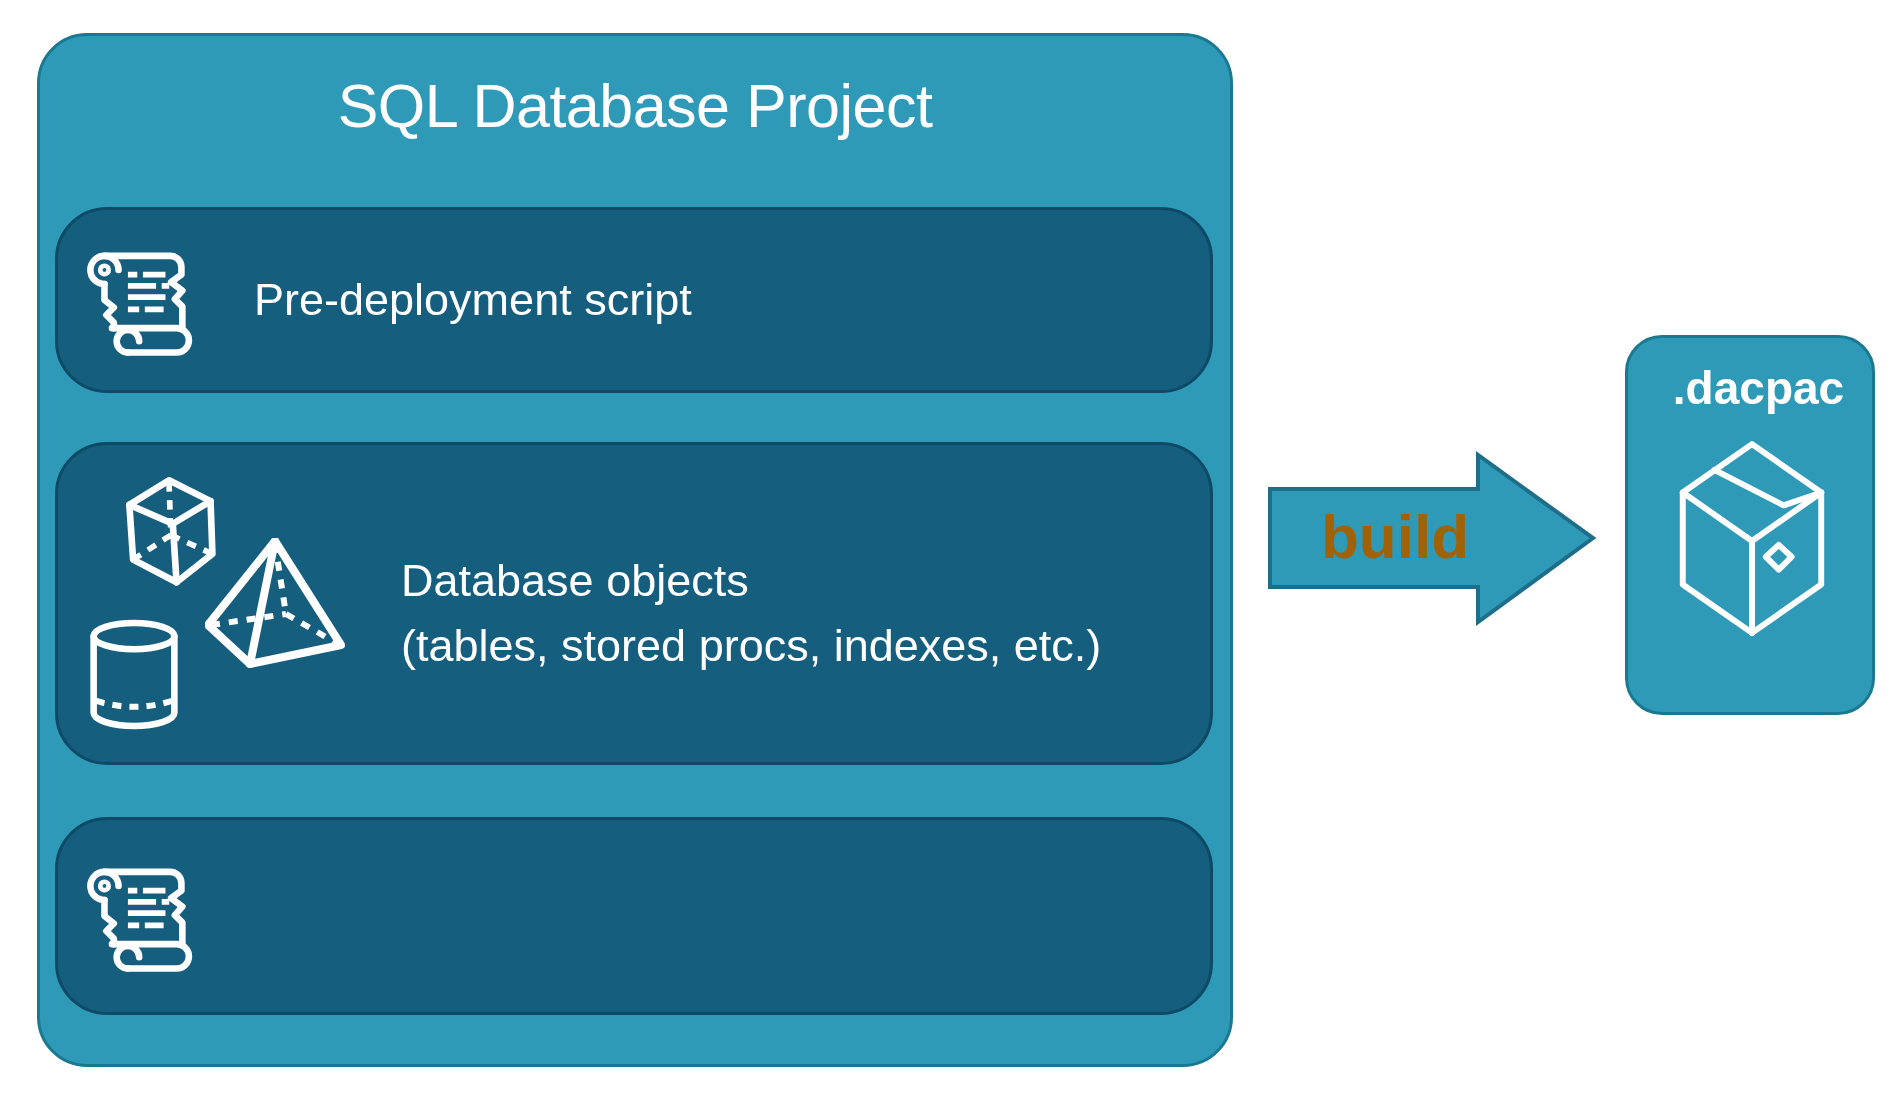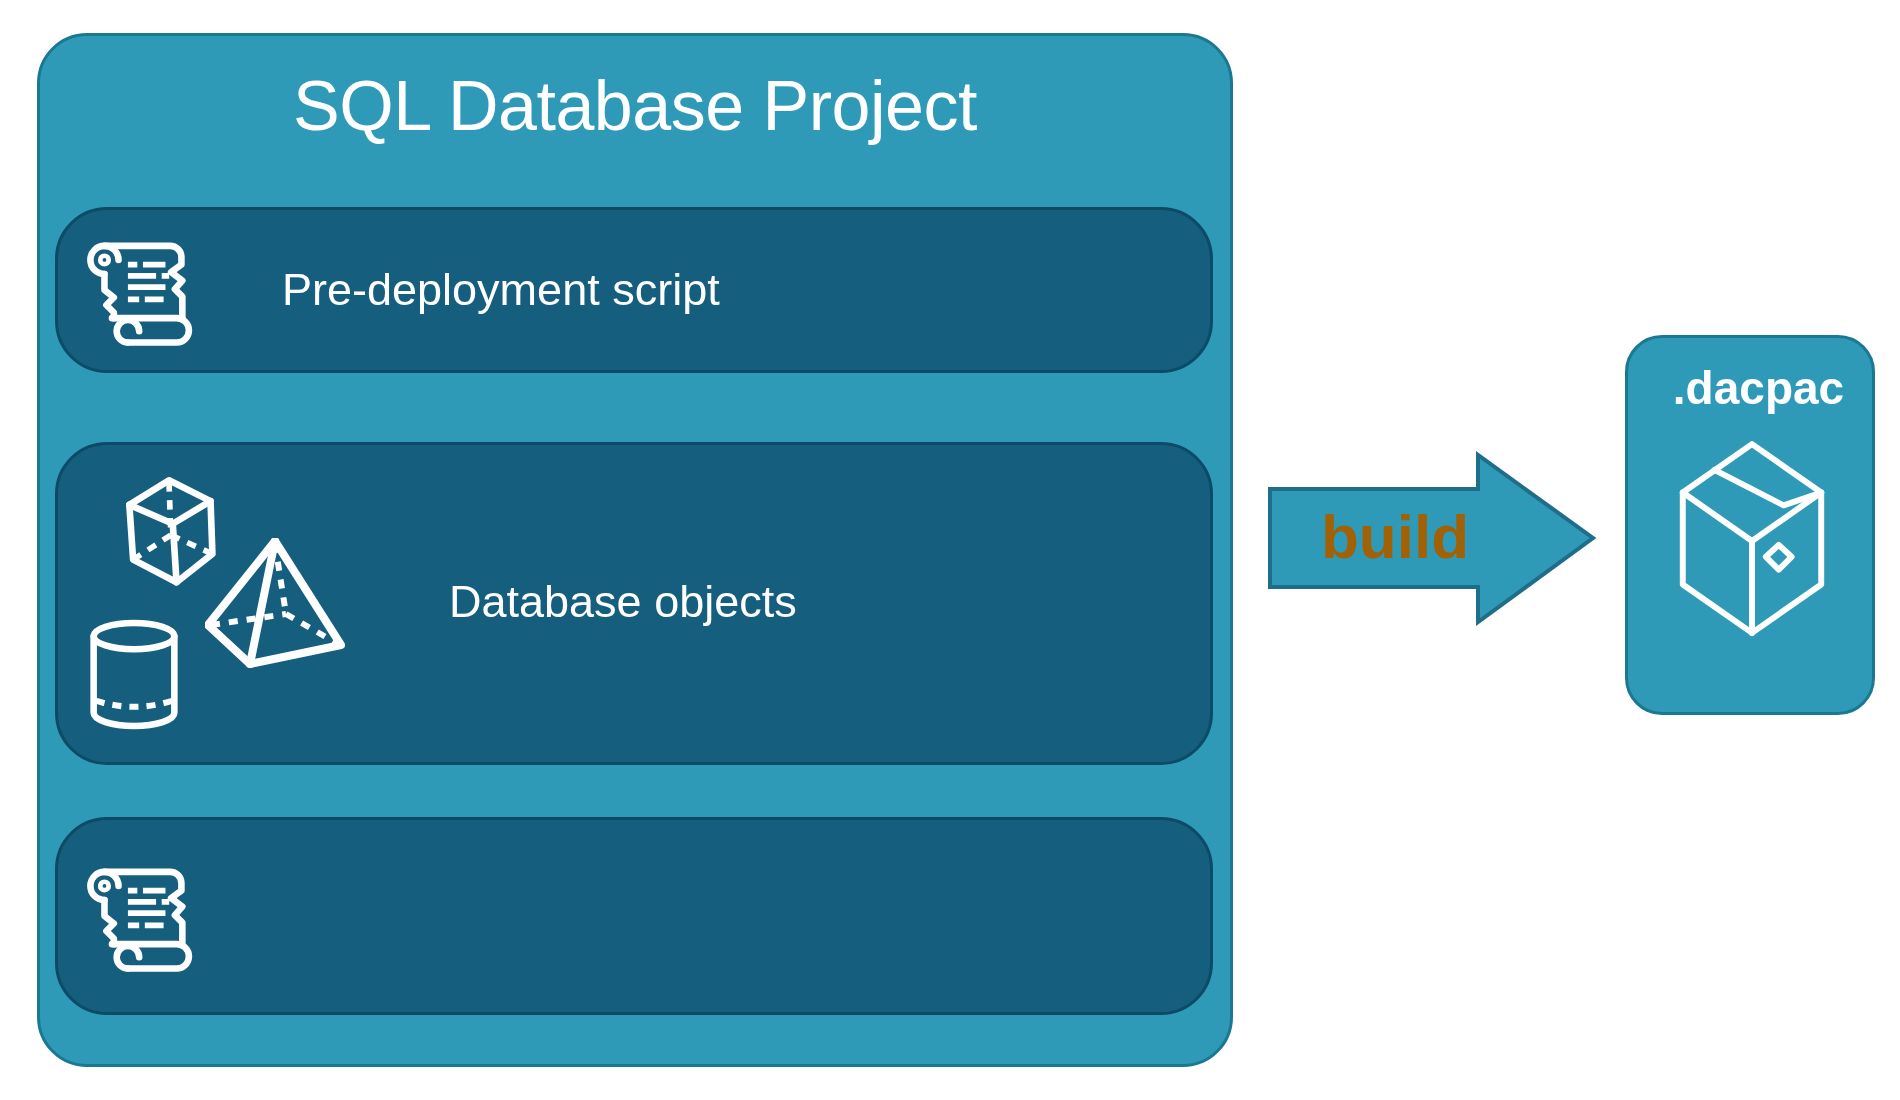--- a/index.html
+++ b/index.html
@@ -9,39 +9,39 @@
   }
   .canvas *, .canvas{box-sizing:border-box;}
 
   
   .project{
     position:absolute;left:37px;top:33px;width:1196px;height:1034px;
     background:#2E9AB8;border:3px solid #1A7890;border-radius:50px;
   }
   .project-title{
     position:absolute;left:0;right:0;top:30px;margin:0;
-    text-align:center;color:#ffffff;font-size:70px;font-weight:400;
+    text-align:center;color:#ffffff;font-size:61px;font-weight:400;
     letter-spacing:-0.5px;line-height:80px;
   }
 
   
   .card{
     position:absolute;left:15px;width:1158px;
     background:#165E7E;border:3px solid #0D4A66;border-radius:52px;
     display:flex;align-items:center;color:#ffffff;
   }
-  .card-pre{top:171px;height:166px;padding-left:28px;}
+  .card-pre{top:171px;height:186px;}
   .card-objects{top:406px;height:323px;}
   .card-post{top:781px;height:198px;}
 
   .card-label{font-size:45px;line-height:1.45;font-weight:400;color:#ffffff;}
   .single-label{margin-left:196px;}
   .scroll-wrap{position:absolute;left:23px;top:50%;margin-top:-57px;width:122px;height:114px;}
 
-  .objects-label{position:absolute;left:343px;top:124px;margin-left:48px;}
+  .objects-label{position:absolute;left:343px;top:103px;}
   .icon-cube{position:absolute;left:53px;top:24px;width:116px;height:118px;}
   .icon-pyramid{position:absolute;left:147px;top:93px;width:140px;height:132px;}
   .icon-cylinder{position:absolute;left:26px;top:174px;width:100px;height:113px;}
 
   
   .build-arrow{position:absolute;left:1266px;top:451px;width:332px;height:176px;}
   .build-label{
     position:absolute;left:1300px;top:506px;width:190px;text-align:center;
     color:#a16207;font-size:62px;font-weight:700;line-height:62px;
   }
@@ -108,20 +108,21 @@
       </span>
       <span class="icon-cylinder">
         <svg viewBox="0 0 90 112" width="100" height="113">
           <ellipse class="icon-stroke" stroke-width="6.5" cx="45" cy="17" rx="40" ry="13"></ellipse>
           <path class="icon-stroke" stroke-width="6.5" d="M5,17 V93 A40,13 0 0 0 85,93 V17"></path>
           <path class="icon-dash" stroke-width="6" stroke-dasharray="9 8" d="M7,81 Q45,93 83,81"></path>
         </svg>
       </span>
       <div class="card-label objects-label">
         <div>Database objects</div>
+        <div>(tables, stored procs, indexes, etc.)</div>
       </div>
     </div>
 
     <div class="card card-post">
       <span class="scroll-wrap">
         <svg viewBox="0 0 130 120" width="122" height="114">
           <path class="icon-stroke" stroke-width="7" d="M40,28 A15,15 0 1 0 25,43"></path>
           <circle class="icon-stroke" stroke-width="5" cx="25" cy="28" r="4.5"></circle>
           <path class="icon-stroke" stroke-width="7" d="M25,13 H95 A12,12 0 0 1 107,25 V33 L96,41 L108,50 L100,59 L108,67 V90"></path>
           <path class="icon-stroke" stroke-width="7" d="M25,43 V60 L35,68 L27,76 L35,84 V90"></path>

